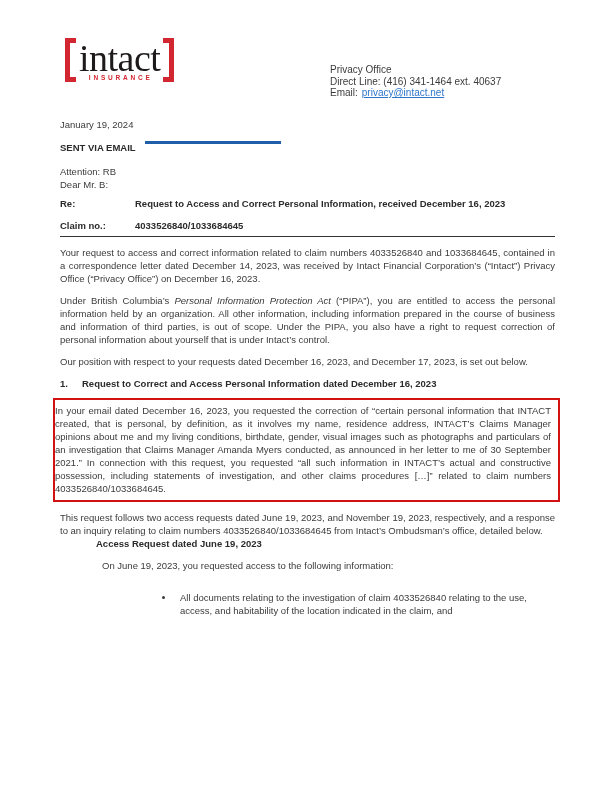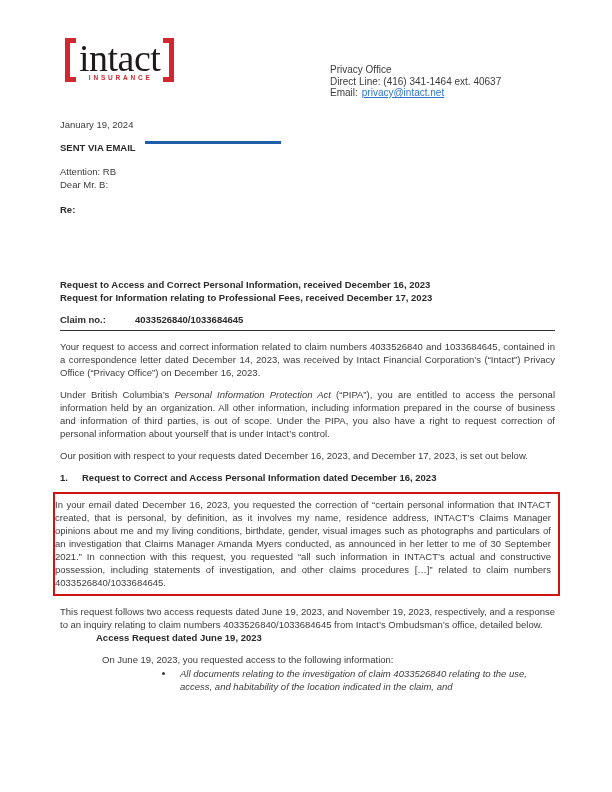--- a/index.html
+++ b/index.html
@@ -36,40 +36,40 @@
   .contact{position:absolute;left:330px;top:64px;font-size:10px;line-height:11.5px;color:var(--ink);}
   .email-link{color:var(--link-blue);text-decoration:underline;cursor:pointer;margin-left:4px;}
   
   .date{margin-top:18px;}
   .sent-row{margin-top:10px;display:flex;align-items:flex-start;}
   .sent-label{font-weight:bold;color:var(--ink-dark);}
   .redaction-line{display:inline-block;width:136px;height:2.5px;background:var(--redaction-blue);margin-left:9px;margin-bottom:1px;}
   .attention{margin-top:11px;}
   .salutation{}
   
-  .re-row{margin-top:12px;display:flex;flex-direction:column;}
+  .re-row{margin-top:6px;display:flex;}
   .re-label{width:75px;flex:0 0 75px;font-weight:bold;color:var(--ink-dark);}
   .re-lines{font-weight:bold;color:var(--ink-dark);}
   .claim-row{margin-top:9px;display:flex;}
   .claim-label{width:75px;flex:0 0 75px;font-weight:bold;color:var(--ink-dark);}
   .claim-value{font-weight:bold;color:var(--ink-dark);}
   .divider{margin-top:4px;border:none;border-top:1.8px solid #333;}
   
   .para{margin-top:9px;text-align:justify;}
   .italic{font-style:italic;}
   .section-heading{margin-top:9px;display:flex;font-weight:bold;color:var(--ink-dark);}
   .section-num{width:22px;flex:0 0 22px;}
   .highlight-box{
     margin-top:8px;margin-left:-7px;margin-right:-5px;
     border:2.6px solid var(--highlight-red);
     padding:4px 7px 5px 0;text-align:justify;
   }
   .access-heading{margin-left:36px;font-weight:bold;color:var(--ink-dark);}
   .access-intro{margin-top:9px;margin-left:42px;}
-  .bullet-list{margin-top:1px;margin-left:115px;margin-right:28px;list-style:disc;font-style:italic;}
+  .bullet-list{margin-top:19px;margin-left:115px;margin-right:28px;list-style:disc;}
   .bullet-list li{text-align:justify;padding-left:5px;}
 </style>
 </head>
 <body>
 
 <div class="page">
 
   <div class="header">
     <div class="logo">
       <span class="bracket left"></span>
@@ -98,21 +98,20 @@
     </div>
 
     <div class="attention">Attention: RB</div>
 
     <div class="salutation">Dear Mr. B:</div>
 
     <div class="re-row">
       <span class="re-label">Re:</span>
       <span class="re-lines">
         <div>Request to Access and Correct Personal Information, received December 16, 2023</div>
-        <div>Request for Information relating to Professional Fees, received December 17, 2023</div>
       </span>
     </div>
 
     <div class="claim-row">
       <span class="claim-label">Claim no.:</span>
       <span class="claim-value">4033526840/1033684645</span>
     </div>
     <hr class="divider">
 
     <p class="para">Your request to access and correct information related to claim numbers 4033526840 and 1033684645, contained in a correspondence letter dated December 14, 2023, was received by Intact Financial Corporation’s (“Intact”) Privacy Office (“Privacy Office”) on December 16, 2023.</p>

